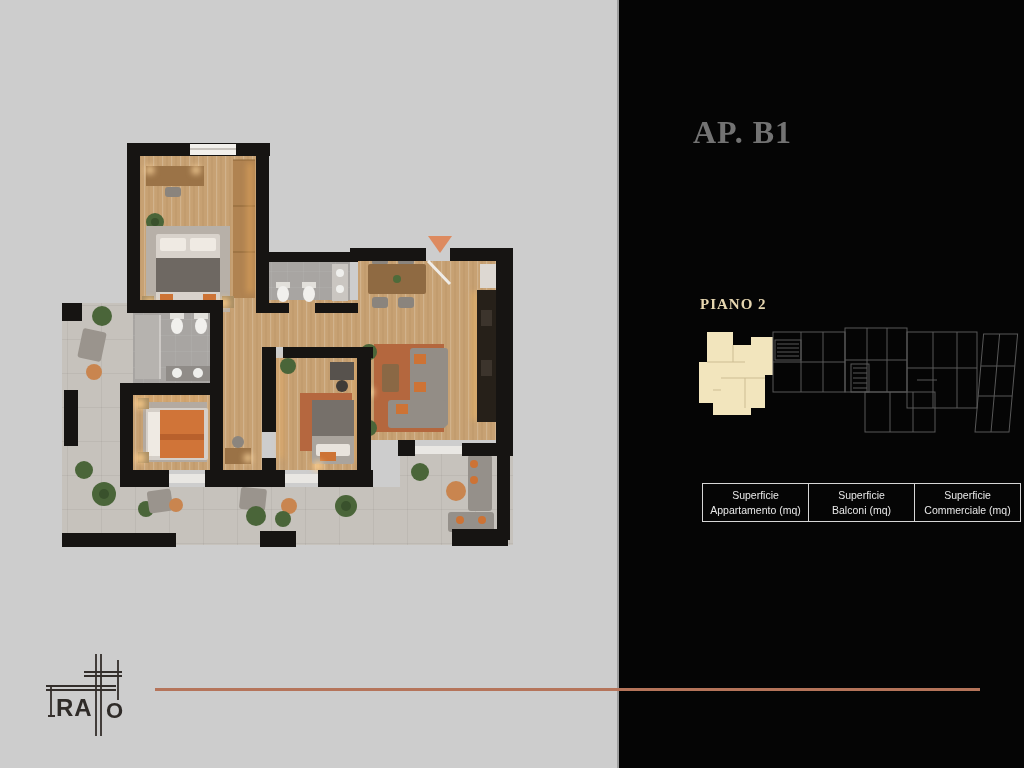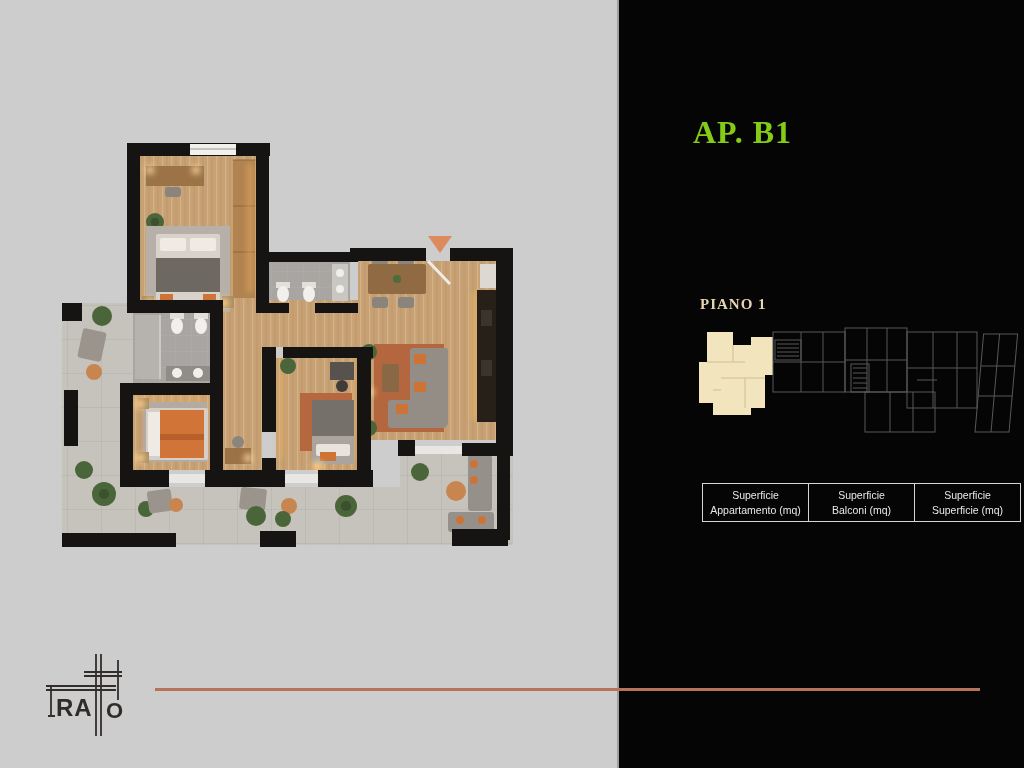--- a/index.html
+++ b/index.html
@@ -7,21 +7,21 @@
          font-family:"Liberation Sans",sans-serif;background:#cdcdcd;}
   .left-panel{position:absolute;left:0;top:0;width:594px;height:768px;background:#cdcdcd;}
   .right-panel{position:absolute;left:617px;top:0;width:407px;height:768px;background:#050505;
                border-left:2px solid #9e9e9e;box-sizing:border-box;}
   .plan-svg{position:absolute;left:0;top:0;}
   .logo-svg{position:absolute;left:40px;top:650px;}
   .copper-line{position:absolute;left:155px;top:688px;width:825px;height:3px;
                background:#b5745a;z-index:9;}
   .ap-title{position:absolute;left:74px;top:114px;
             font-family:"Liberation Serif",serif;font-weight:700;font-size:32px;
-            letter-spacing:1px;color:#84cc16;}
+            letter-spacing:1px;color:#737373;}
   .piano-label{position:absolute;left:81px;top:296px;
                font-family:"Liberation Serif",serif;font-weight:700;font-size:15px;
                letter-spacing:1px;color:#e6d6b0;}
   .minimap{position:absolute;left:66px;top:318px;}
   .area-table{position:absolute;left:83px;top:483px;width:319px;
               border-collapse:collapse;table-layout:fixed;}
   .area-table td{border:1px solid #d6d6d6;color:#e8e8e8;text-align:center;
                  vertical-align:middle;padding:3px 2px;}
   .area-table .hdr{font-size:10.5px;line-height:1.35;height:31px;}
   .area-table .val{font-size:12px;height:24px;letter-spacing:.5px;}
@@ -257,21 +257,21 @@
       </g>
       <text x="16" y="66" font-family="Liberation Sans, sans-serif" font-size="24" font-weight="700" letter-spacing="1" fill="#2f2b28">RA</text>
       <text x="66" y="68" font-family="Liberation Sans, sans-serif" font-size="22" font-weight="700" fill="#2f2b28">O</text>
     </svg>
   </div>
 
   <div class="right-panel">
 
     <div class="ap-title">AP. B1</div>
 
-    <div class="piano-label">PIANO 1</div>
+    <div class="piano-label">PIANO 2</div>
 
     <svg class="minimap" width="340" height="122" viewBox="0 0 340 122">
 
       <path d="M22,14 L48,14 L48,27 L66,27 L66,19 L88,19 L88,57 L80,57 L80,90 L66,90 L66,97 L28,97 L28,85 L14,85 L14,44 L22,44 Z" fill="#f2e5bd"></path>
       <path d="M22,44 H60 M48,27 V44 M36,60 H80 M60,60 V90 M28,72 H36" stroke="#cdbd93" stroke-width="1" fill="none"></path>
 
       <g stroke="#585858" stroke-width="1" fill="none">
         <rect x="90" y="22" width="26" height="20"></rect>
         <path d="M92,26 h22 M92,30 h22 M92,34 h22 M92,38 h22"></path>
         <rect x="88" y="14" width="72" height="60"></rect>
@@ -297,21 +297,21 @@
           <td class="hdr">
             <span>Superficie</span><br>
             <span>Appartamento (mq)</span>
           </td>
           <td class="hdr">
             <span>Superficie</span><br>
             <span>Balconi (mq)</span>
           </td>
           <td class="hdr">
             <span>Superficie</span><br>
-            <span>Superficie (mq)</span>
+            <span>Commerciale (mq)</span>
           </td>
         </tr>
       </tbody>
     </table>
   </div>
 
   <div class="copper-line"></div>
 
 </div>
 

